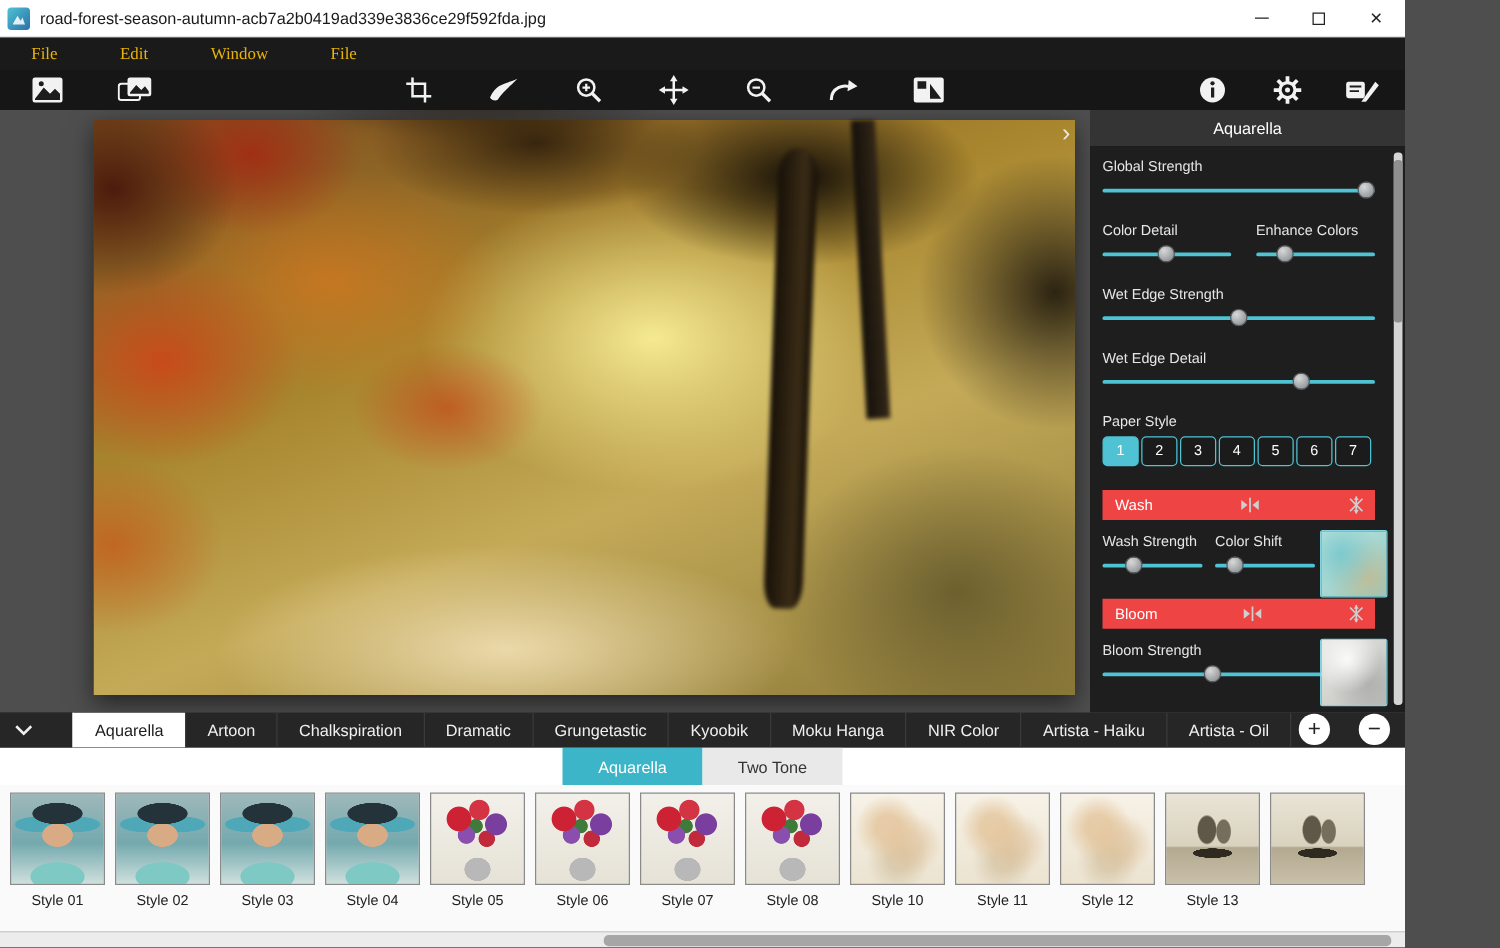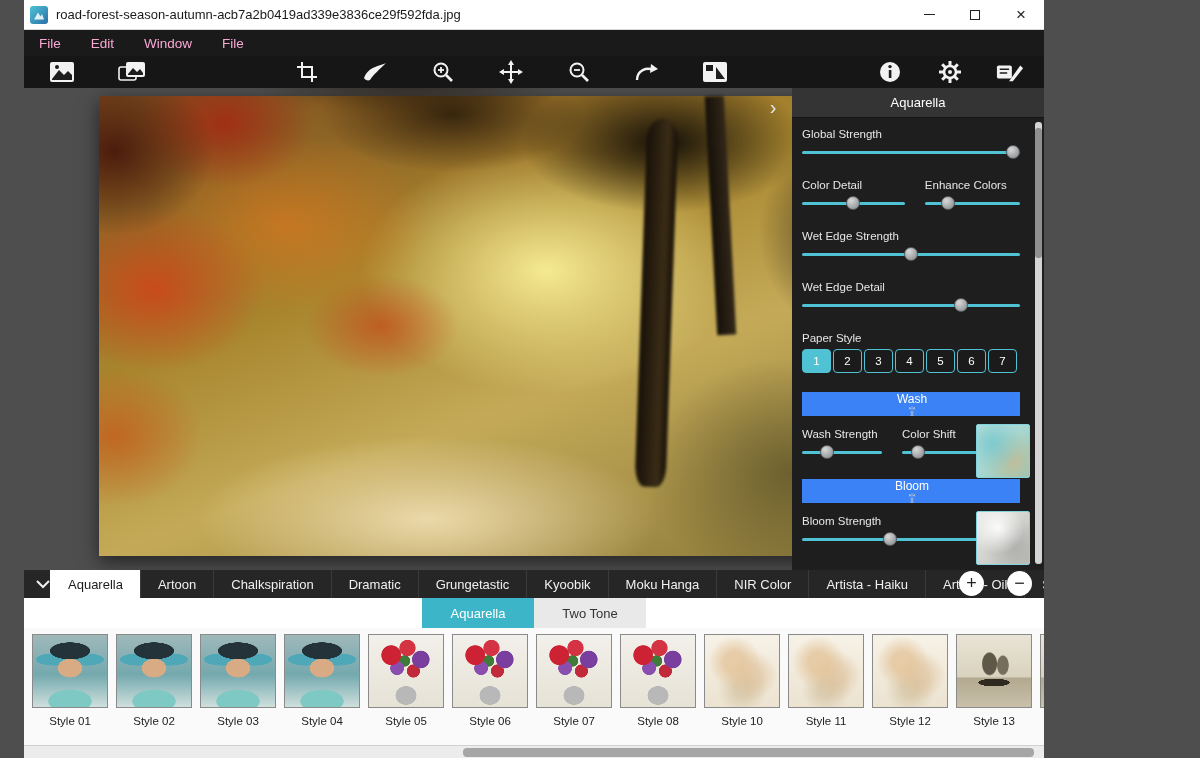--- a/index.html
+++ b/index.html
@@ -1,36 +1,36 @@
 <!DOCTYPE html>
 <html><head>
 <meta charset="utf-8">
 <style>
   * { margin:0; padding:0; box-sizing:border-box; }
   html,body { width:1200px; height:758px; overflow:hidden;
     font-family:"Liberation Sans", sans-serif; background:#4e4e4e; }
-  .app { width:1020px; height:758px; display:flex; flex-direction:column; position:relative;margin-left:24px; }
+  .app { width:1124px; height:758px; display:flex; flex-direction:column; position:relative; }
 
   
   .titlebar { height:30px; background:#ffffff; display:flex; align-items:center;
     border-bottom:1px solid #d6d6d6; flex:0 0 30px; }
   .app-icon { width:18px; height:18px; margin:0 8px 0 6px; border-radius:3px;
     background:linear-gradient(135deg,#4fc3d4,#2a6fa8); position:relative; }
   .app-icon::after { content:""; position:absolute; inset:4px; background:#fff; opacity:.85;
     clip-path:polygon(0 100%,40% 30%,65% 70%,80% 45%,100% 100%); }
   .title-text { font-size:13px; color:#1a1a1a; }
   .win-controls { margin-left:auto; display:flex; align-items:center; height:100%; }
   .win-btn { width:46px; height:100%; display:flex; align-items:center; justify-content:center; cursor:default; }
   .min-glyph { width:11px; height:0; border-top:1.4px solid #222; display:block; }
   .max-glyph { width:10px; height:10px; border:1.4px solid #222; display:block; }
   .close-glyph { font-size:17px; color:#222; line-height:1; }
 
   
   .menubar { height:26px; background:#1a1a1a; display:flex; align-items:center; flex:0 0 26px; }
-  .menu-item { color:#f9a8d4; font-size:13.5px; padding:0 15px; height:100%; display:flex; align-items:center; }
+  .menu-item { color:#eab308; font-size:13.5px; padding:0 25px; height:100%; display:flex; align-items:center;font-family:Liberation Serif, serif; }
 
   
   .toolbar { height:32px; background:#161616; display:flex; align-items:center; flex:0 0 32px; }
   .tb-group { display:flex; align-items:center; }
   .tb-left { margin-left:24px; gap:42px; }
   .tb-center { margin:0 auto; gap:40px; }
   .tb-right { margin-right:20px; gap:32px; }
   .tb-btn { width:28px; height:26px; display:flex; align-items:center; justify-content:center; }
   .tb-btn svg { display:block; }
 
@@ -72,27 +72,27 @@
   .slider { position:relative; height:15px; }
   .slider .track { position:absolute; left:0; right:0; top:6px; height:3px; background:#4fc3d4; border-radius:2px; }
   .slider .handle { position:absolute; top:0; width:14px; height:14px; border-radius:50%;
     background:radial-gradient(circle at 35% 30%, #d8d8d8, #9a9ea0 70%); border:1px solid #565a5c; }
   .two-col { display:flex; gap:20px; }
   .two-col .col-a { width:108px; } .two-col .col-b { width:100px; }
   .paper-buttons { display:flex; gap:2px; margin-top:2px; }
   .paper-btn { width:29px; height:24px; background:#1b1b1b; border:1px solid #4fc3d4; border-radius:4px;
     color:#fff; font-size:11.5px; font-family:"Liberation Sans",sans-serif; }
   .paper-btn.selected { background:#4fc3d4; color:#fff; }
-  .section-bar { height:24px; background:#3b82f6; display:flex; align-items:center;
-    color:#fff; font-size:12px; padding:0 8px 0 10px; margin:0 0 12px 0;flex-direction:column; }
+  .section-bar { height:24px; background:#ef4444; display:flex; align-items:center;
+    color:#fff; font-size:12px; padding:0 8px 0 10px; margin:0 0 12px 0; }
   .section-bar .bar-label { flex:0 0 auto; }
   .section-bar .bar-spacer { flex:1 1 auto; }
   .section-bar svg { display:block; }
   .wash-row, .bloom-row { position:relative; }
-  .wash-cols { display:flex; gap:20px; }
+  .wash-cols { display:flex; gap:10px; }
   .wash-cols .col-w { width:80px; }
   .swatch { position:absolute; right:-10px; top:-4px; width:54px; height:54px;
     border:1px solid #7fd4e0; border-radius:2px; }
   .wash-swatch { background:
       radial-gradient(circle at 30% 35%, rgba(120,200,205,.9), rgba(120,200,205,0) 60%),
       radial-gradient(circle at 70% 70%, rgba(200,185,140,.8), rgba(200,185,140,0) 60%),
       linear-gradient(135deg,#bfe3de,#8fc9c2); }
   .bloom-swatch { background:
       radial-gradient(circle at 40% 30%, rgba(255,255,255,.9), rgba(255,255,255,0) 55%),
       radial-gradient(circle at 70% 65%, rgba(150,150,150,.5), rgba(150,150,150,0) 60%),

